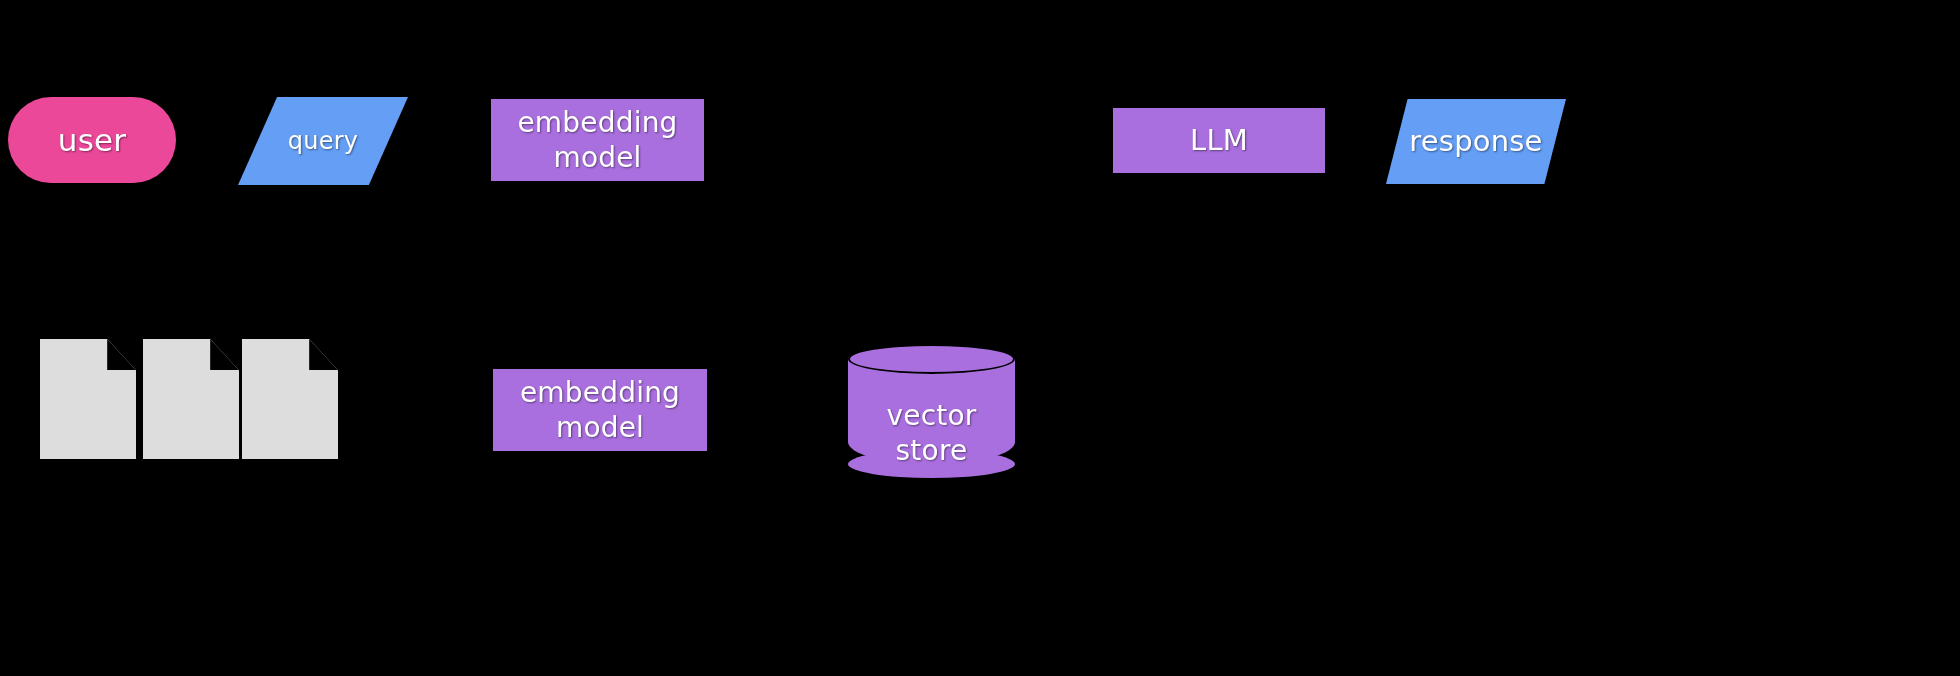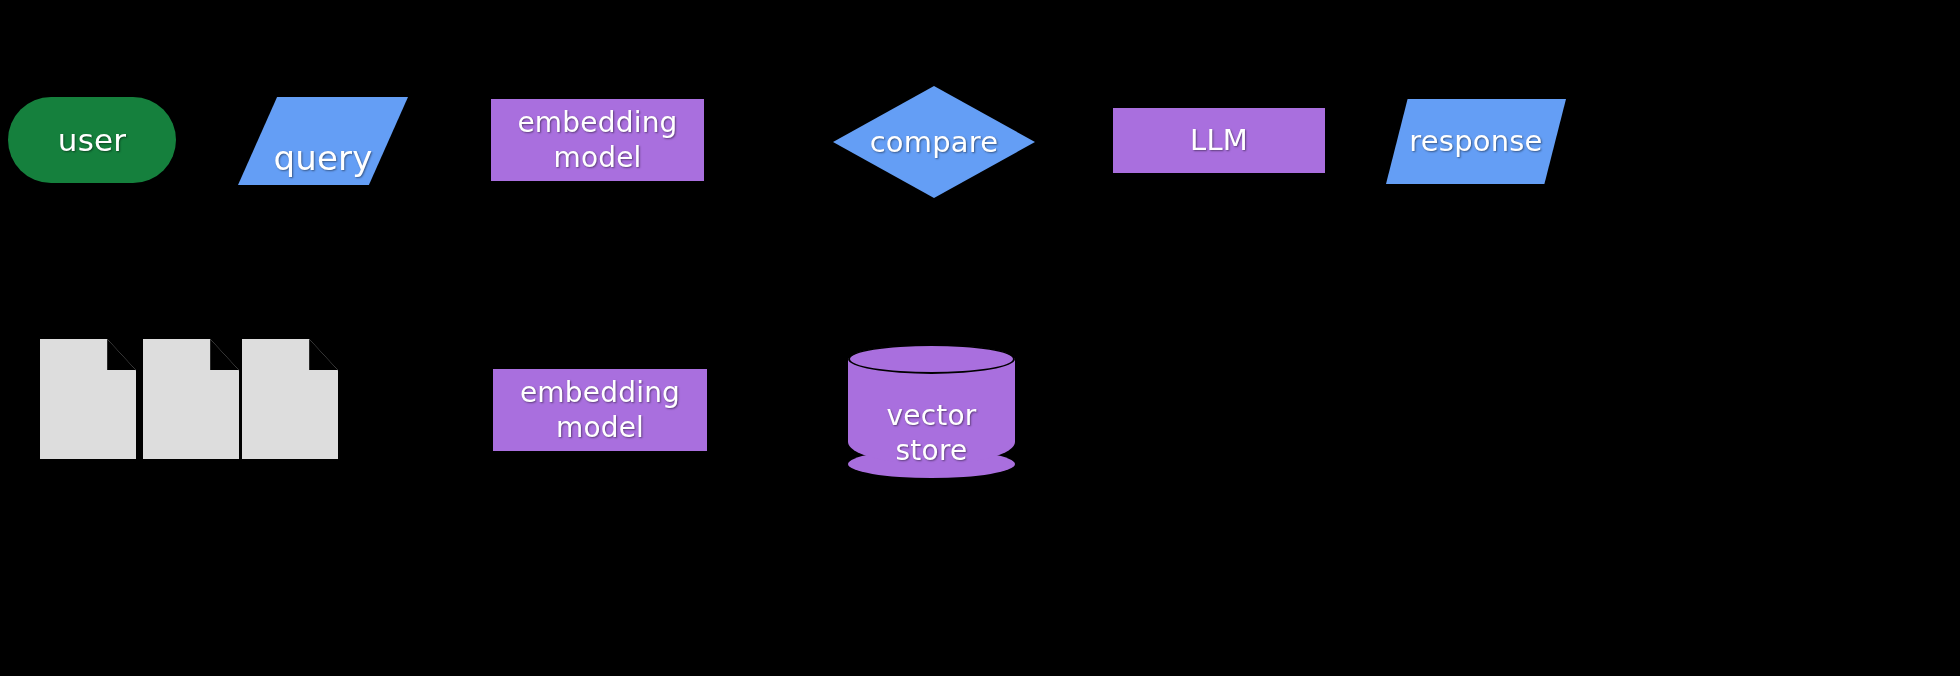--- a/index.html
+++ b/index.html
@@ -34,34 +34,34 @@
     text-align: center;
     white-space: pre-line;
     text-shadow: 1px 1px 2px rgba(0,0,0,0.45);
     pointer-events: none;
     letter-spacing: 0.2px;
   }
 
   
   #node-user {
     left: 8px; top: 97px; width: 168px; height: 86px;
-    background: #15803d;
+    background: #ec4899;
     border-radius: 43px;
   }
 
   
   #node-query {
     left: 238px; top: 97px; width: 170px; height: 88px;
   }
   #node-query .shape {
     position: absolute; inset: 0;
     background: #649ef5;
     clip-path: polygon(23% 0%, 100% 0%, 77% 100%, 0% 100%);
   }
-  #node-query .label { font-size: 34px; margin-top: 17px; }
+  #node-query .label { font-size: 24px; }
 
   
   #node-embed-top {
     left: 491px; top: 99px; width: 213px; height: 82px;
     background: #a96fde;
   }
   #node-embed-top .label { font-size: 28px; }
 
   
   #node-compare {
@@ -166,24 +166,20 @@
   <div class="node" id="node-query">
     <span class="shape"></span>
     <span class="label">query</span>
   </div>
 
   <div class="node" id="node-embed-top">
     <span class="label">embedding
 model</span>
   </div>
 
-  <div class="node" id="node-compare">
-    <span class="shape"></span>
-    <span class="label">compare</span>
-  </div>
 
   <div class="node" id="node-llm">
     <span class="label">LLM</span>
   </div>
 
   <div class="node" id="node-response">
     <span class="shape"></span>
     <span class="label">response</span>
   </div>
 

